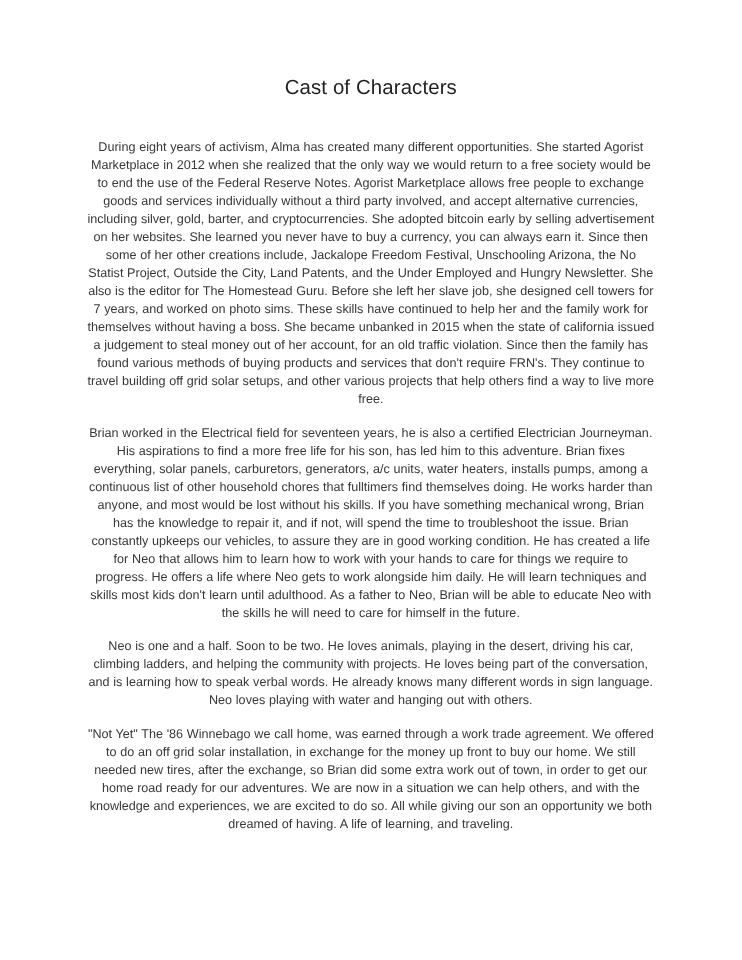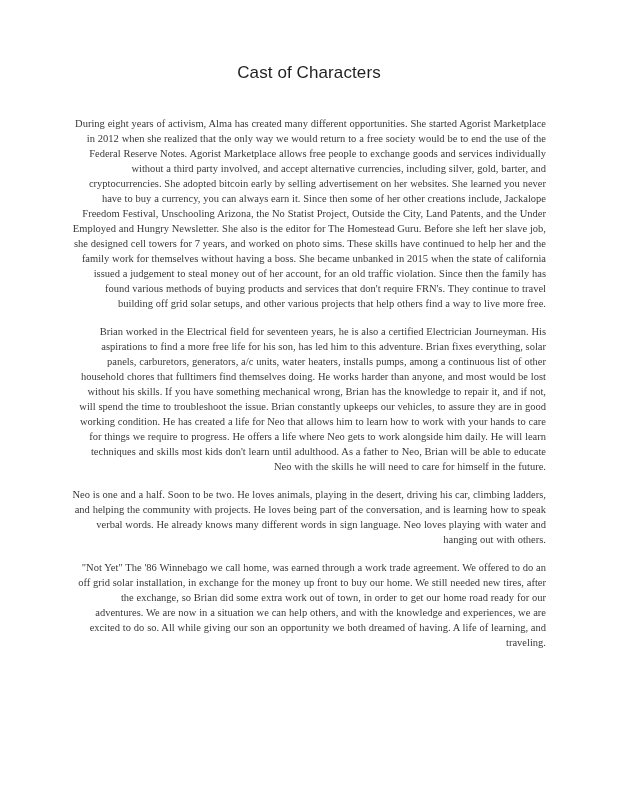--- a/index.html
+++ b/index.html
@@ -24,25 +24,24 @@
     color: #1f1f1f;
     text-align: center;
     margin: 0 0 32px 0;
     line-height: 22px;
     letter-spacing: 0.1px;
   }
   .body-text {
     font-size: 10.5px;
     line-height: 15px;
     margin: 0 0 13px 0;
-    text-align: right;
+    text-align: center;
     color: #383838;
     letter-spacing: 0px;
     word-spacing: 0.2px;
-    font-family: Liberation Serif, serif;
   }
   .section-heading {
     font-size: 13px;
     font-weight: 700;
     color: #1f1f1f;
     margin: 16px 0 13px 0;
     line-height: 17px;
   }
 </style>
 </head>

